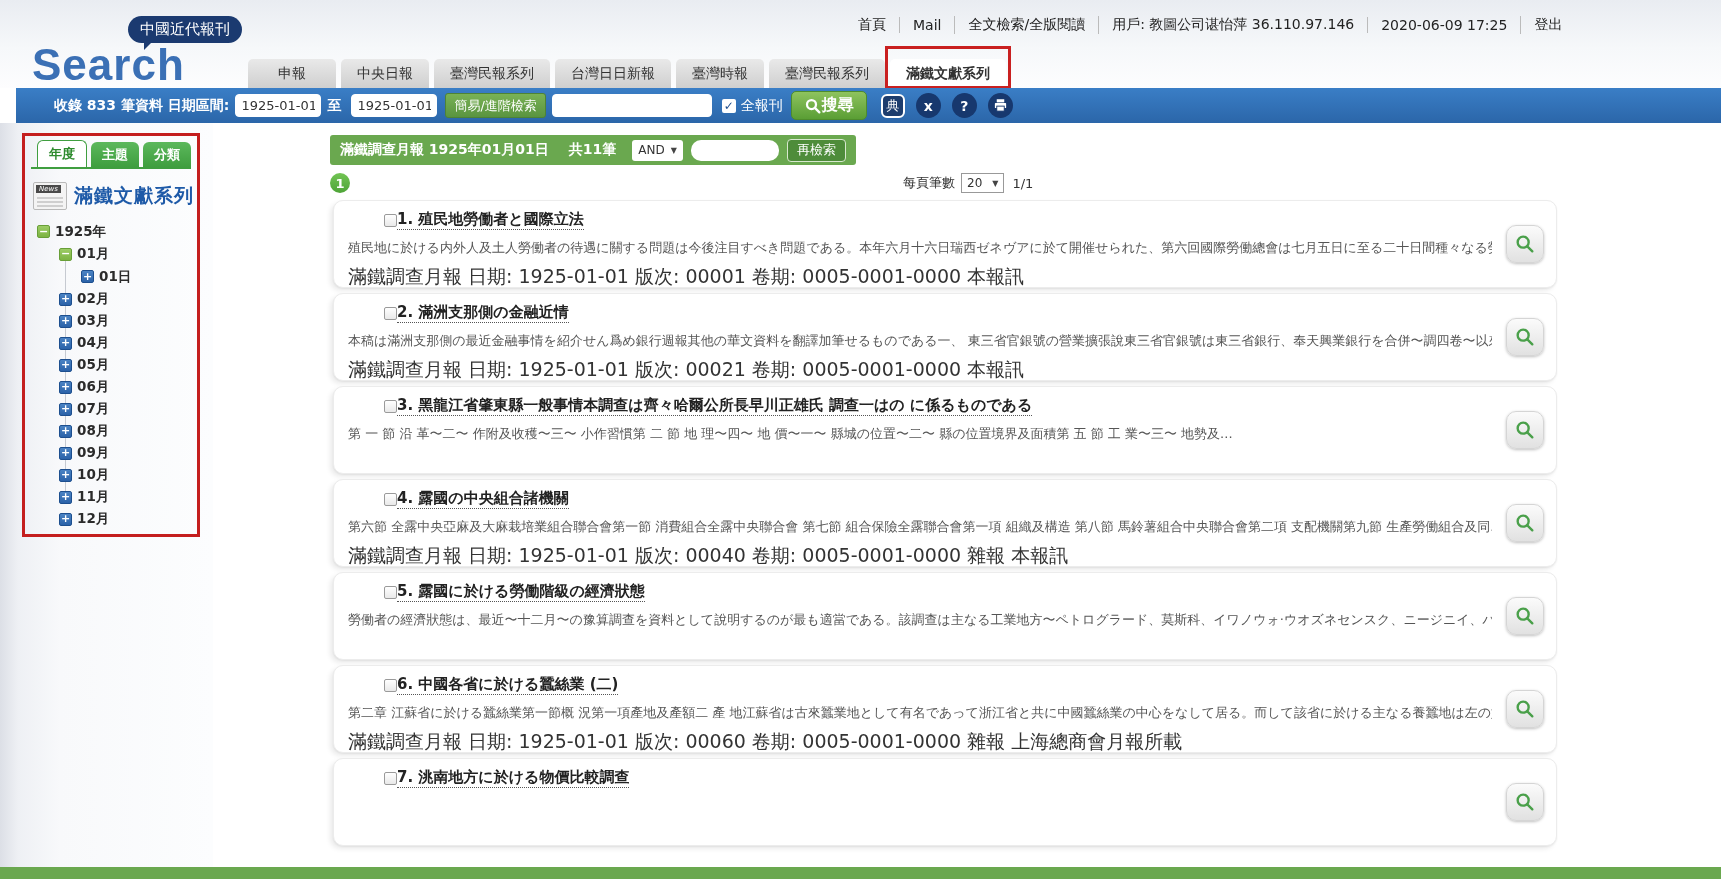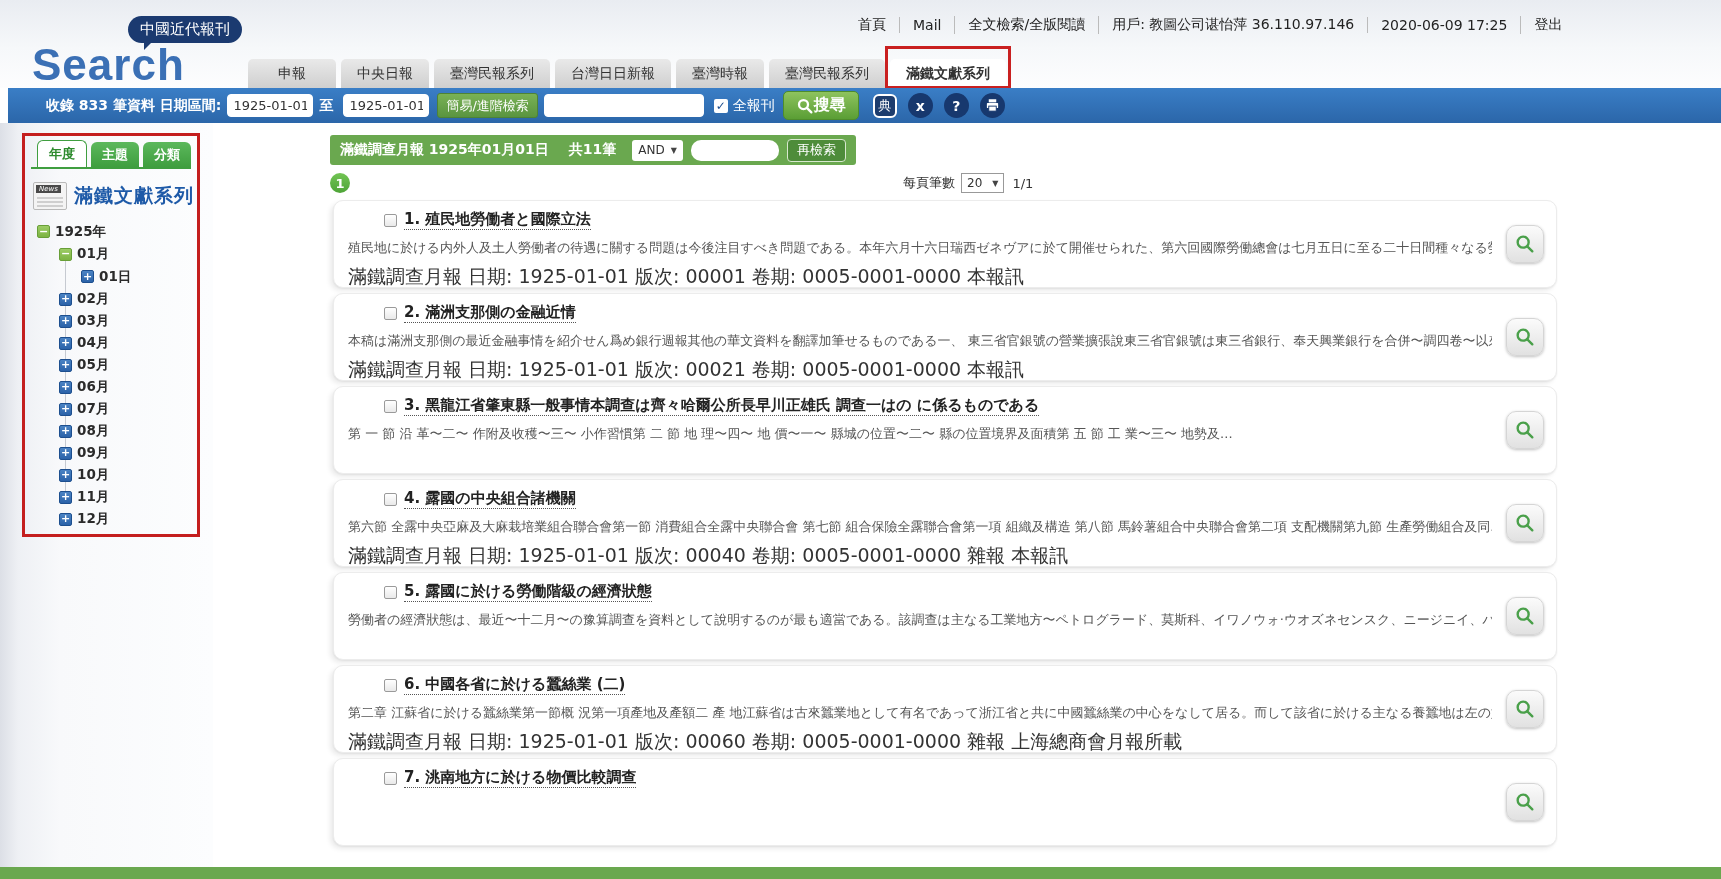--- a/index.html
+++ b/index.html
@@ -20,21 +20,21 @@
   .logo-bubble::after { content:""; position:absolute; left:16px; bottom:-7px; border:6px solid transparent; border-top-color:#1b3a70; border-left-color:#1b3a70; }
 
   .tabs-row { position:absolute; left:248px; bottom:0; display:flex; align-items:flex-end; gap:5px; }
   .tab { height:29px; line-height:29px; min-width:88px; padding:0 16px; text-align:center; font-size:14px; color:#333;
     background:linear-gradient(180deg,#e9e9e9,#cfcfcf); border-radius:5px 5px 0 0; cursor:pointer; position:relative; }
   .tab[data-active="true"] { background:#fff; font-weight:bold; }
   .tab[data-active="true"]::after { content:""; position:absolute; left:-5px; right:-5px; top:-13px; bottom:-1px;
     border:3px solid #c92020; pointer-events:none; }
 
   
-  .blue-bar { position:absolute; top:88px; left:8px; right:0; height:35px;
+  .blue-bar { position:absolute; top:88px; left:16px; right:0; height:35px;
     background:linear-gradient(180deg,#3a7ec6,#2b66a9); display:flex; align-items:center; padding-left:38px; color:#fff; }
   .blue-label { font-size:14px; font-weight:bold; white-space:nowrap; }
   .date-input { width:86px; height:23px; margin-left:6px; border:1px solid #fff; border-radius:4px; font-size:13px; padding:0 5px; color:#333; font-family:inherit; }
   .to-label { margin:0 4px 0 6px; font-size:14px; font-weight:bold; }
   .mode-btn { margin-left:8px; height:25px; padding:0 8px; background:linear-gradient(180deg,#79b255,#5a9440); border:1px solid #4e8336;
     color:#fff; font-size:13px; border-radius:3px; cursor:pointer; font-family:inherit; }
   .kw-input { width:160px; height:23px; margin-left:6px; border:1px solid #fff; border-radius:4px; padding:0 6px; font-size:13px; font-family:inherit; }
   .chk { margin-left:10px; width:14px; height:14px; background:#fff; border-radius:2px; display:inline-flex; align-items:center; justify-content:center;
     color:#1f4f8f; font-size:12px; font-weight:bold; cursor:pointer; }
   .chk-label { margin-left:5px; font-size:14px; }
@@ -93,21 +93,21 @@
     display:flex; align-items:center; justify-content:center; cursor:pointer; }
   .page-controls { position:absolute; left:690px; top:50px; display:flex; align-items:center; font-size:13px; color:#333; }
   .ps-select { margin-left:6px; height:20px; border:1px solid #999; background:#fff; display:inline-flex; align-items:center;
     padding:0 5px; gap:10px; font-size:12px; cursor:pointer; }
   .ps-select .arr { font-size:8px; color:#444; }
   .page-indicator { margin-left:8px; }
 
   .results { position:absolute; left:120px; top:77px; width:1224px; }
   .card { position:relative; height:88px; margin-bottom:5px; background:#fff; border:1px solid #ececec; border-radius:10px;
     box-shadow:-3px 3px 5px rgba(0,0,0,.08), 0 1px 2px rgba(0,0,0,.06); padding:9px 64px 9px 14px; overflow:hidden; }
-  .card-title-row { display:flex; align-items:center; gap:7px;padding-left:36px; }
+  .card-title-row { display:flex; align-items:center; gap:0;padding-left:36px; }
   .cb { width:13px; height:13px; border:1px solid #9a9a9a; background:linear-gradient(180deg,#fff,#e9e9e9); border-radius:2px; cursor:pointer; flex:0 0 auto; }
   .card-title { font-size:15px; font-weight:bold; color:#222; border-bottom:1px dotted #555; cursor:pointer; white-space:nowrap; overflow:hidden; }
   .card-body { margin-top:9px; font-size:13px; color:#555; white-space:nowrap; overflow:hidden; }
   .card-meta { margin-top:7px; font-size:19px; color:#333; white-space:nowrap; overflow:hidden; }
   .mag-btn { position:absolute; right:12px; top:50%; margin-top:-19px; width:38px; height:38px; border-radius:10px;
     background:linear-gradient(180deg,#fbfbfb,#e1e1e1); box-shadow:0 1px 3px rgba(0,0,0,.25); border:1px solid #d5d5d5;
     display:flex; align-items:center; justify-content:center; cursor:pointer; }
 
   .footer-strip { position:absolute; left:0; right:0; bottom:0; height:12px; background:#6aa84f; }
 </style>

